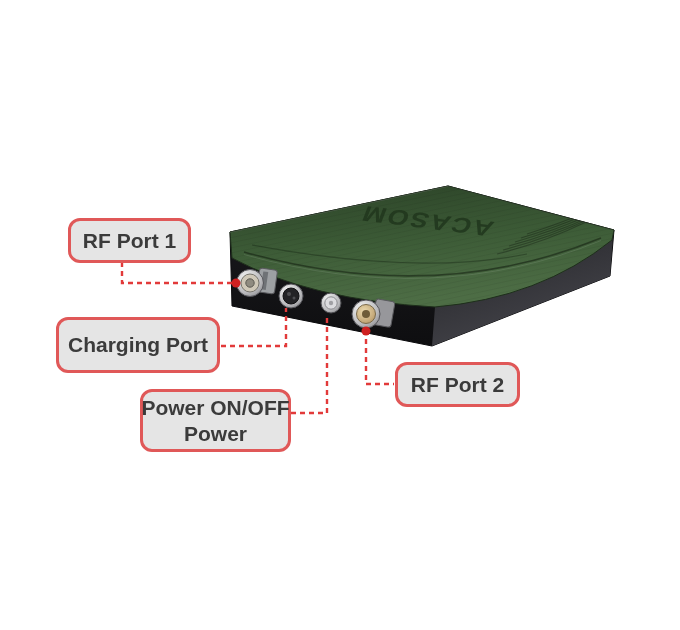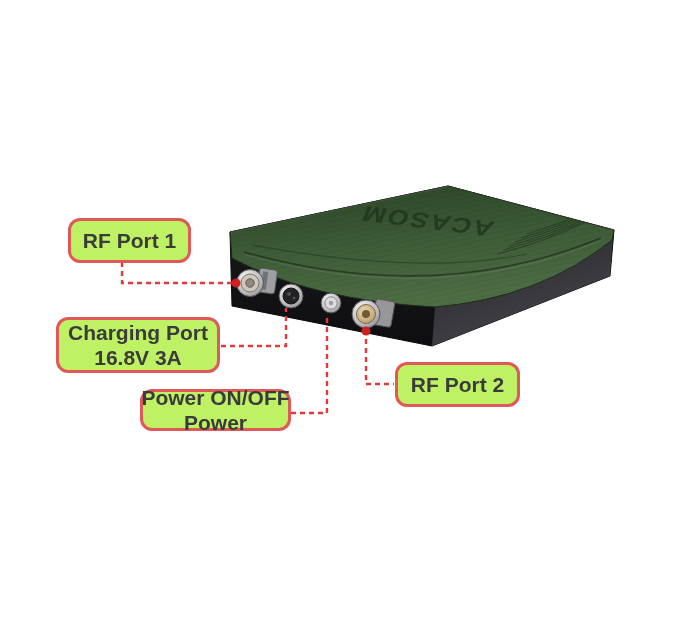--- a/index.html
+++ b/index.html
@@ -9,27 +9,27 @@
   }
   html,body{margin:0;padding:0;background:#ffffff;}
   .canvas{
     position:relative;width:680px;height:630px;margin:0 auto;background:#ffffff;
     font-family:"Liberation Sans",sans-serif;overflow:hidden;
   }
   .device-svg{position:absolute;left:0;top:0;}
   .callout{
     position:absolute;box-sizing:border-box;
     display:flex;flex-direction:column;align-items:center;justify-content:center;
-    background:#bef264;border:3px solid var(--accent-border);border-radius:12px;
+    background:#e5e5e5;border:3px solid var(--accent-border);border-radius:12px;
     font-weight:700;font-size:21px;line-height:1.2;color:#3b3b3b;text-align:center;
     padding:2px 6px;white-space:nowrap;
   }
   #callout-rf-port-1{left:68px;top:218px;width:123px;height:45px;}
   #callout-charging-port{left:56px;top:317px;width:164px;height:56px;}
-  #callout-power-button{left:140px;top:389px;width:151px;height:42px;}
+  #callout-power-button{left:140px;top:389px;width:151px;height:63px;}
   #callout-rf-port-2{left:395px;top:362px;width:125px;height:45px;}
 </style>
 </head>
 <body>
 
 <div class="canvas">
 
   <svg class="device-svg" width="680" height="630" viewBox="0 0 680 630">
     <defs>
       <linearGradient id="gTop" x1="0" y1="0" x2="0.25" y2="1">
@@ -125,21 +125,20 @@
     </g>
     <circle cx="236" cy="283" r="4.5" fill="var(--accent-dot)"></circle>
     <circle cx="366" cy="331" r="4.5" fill="var(--accent-dot)"></circle>
   </svg>
 
   <div class="callout" id="callout-rf-port-1">
     <span>RF Port 1</span>
   </div>
   <div class="callout" id="callout-charging-port">
     <span>Charging Port</span>
-    <span>16.8V 3A</span>
   </div>
   <div class="callout" id="callout-power-button">
     <span>Power ON/OFF</span>
     <span>Power</span>
   </div>
   <div class="callout" id="callout-rf-port-2">
     <span>RF Port 2</span>
   </div>
 
 </div>

